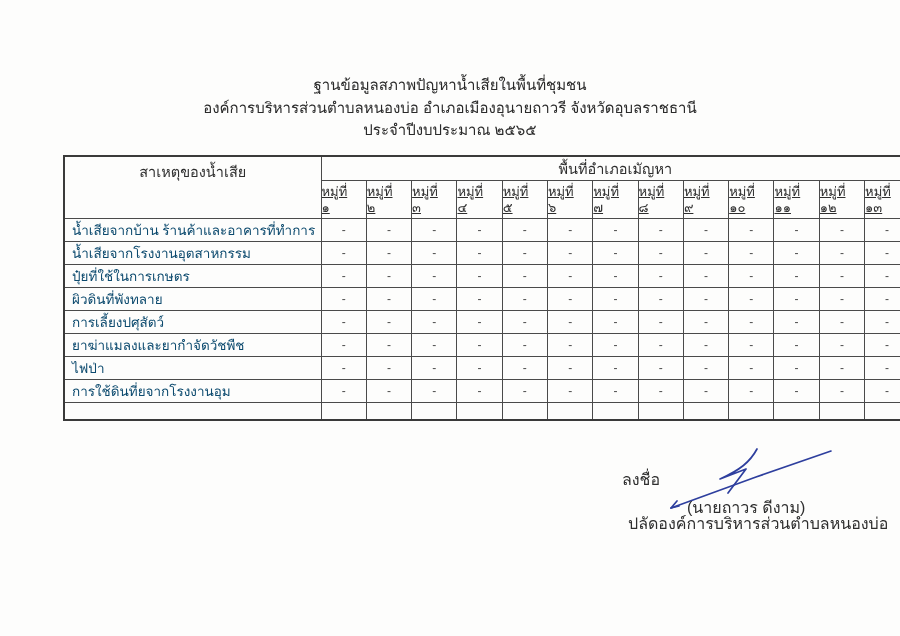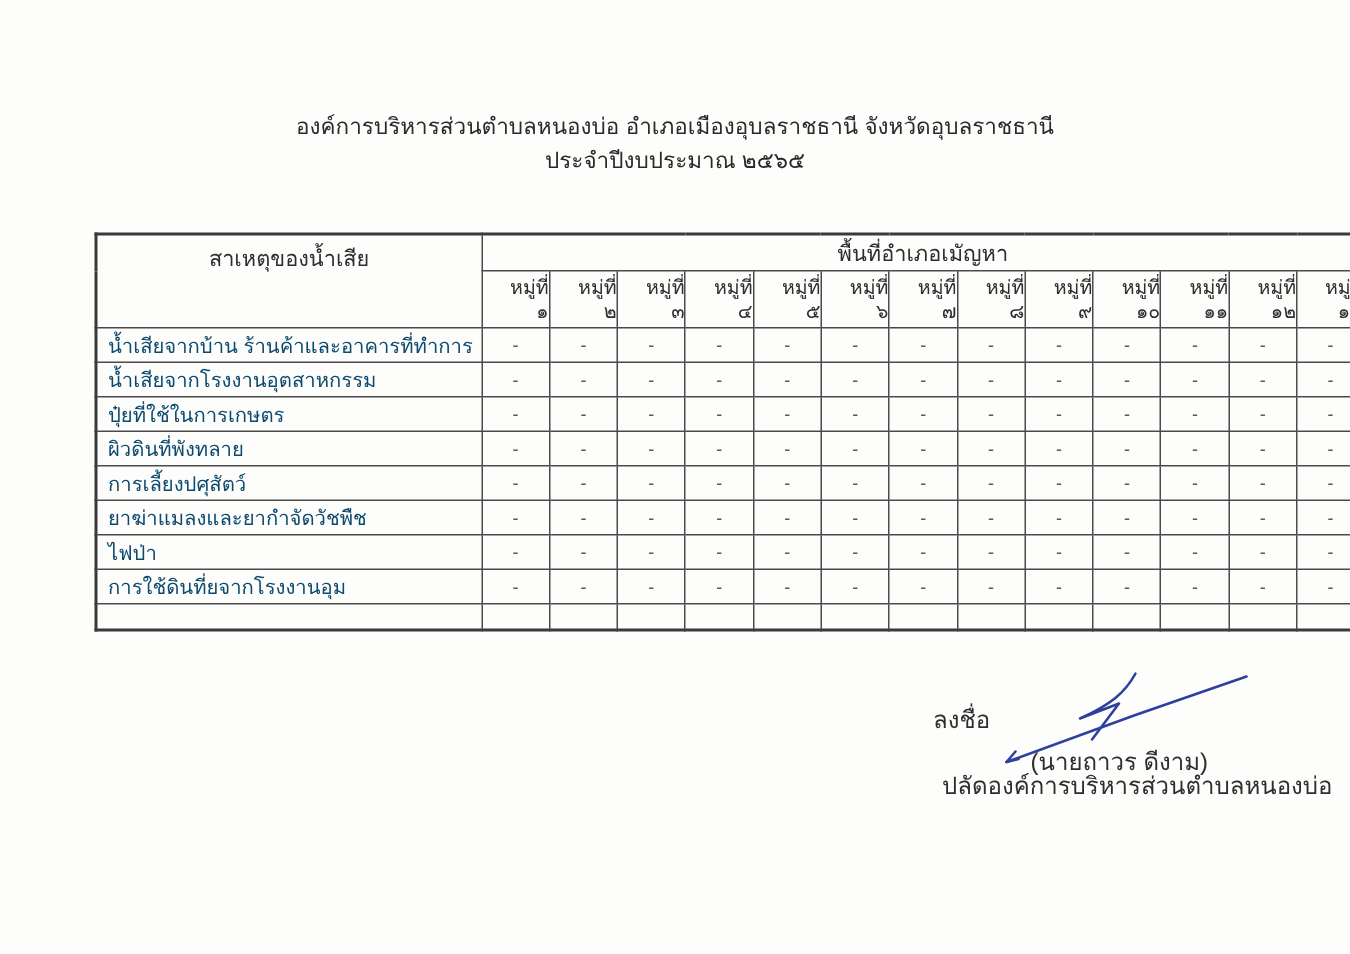--- a/index.html
+++ b/index.html
@@ -47,25 +47,26 @@
     text-align: center;
     font-size: 14.5px;
     padding-top: 3px;
   }
   .area-h {
     text-align: center;
     vertical-align: middle;
     font-size: 14.5px;
   }
   .village-h {
-    text-align: right;
+    text-align: left;
     vertical-align: middle;
     font-size: 13px;
     line-height: 16px;
     padding: 2px 0;
+    text-decoration: underline;
   }
   .doc-table tbody tr { height: 22px; }
   .doc-table tbody tr.empty-row { height: 17px; }
   td.cause-cell {
     text-align: left;
     font-size: 13.5px;
     padding-left: 7px;
     color: #0c4a6e;
   }
   td.value-cell {
@@ -77,21 +78,22 @@
   .signature-svg { position: absolute; left: 658px; top: 438px; }
   .sign-name { position: absolute; left: 687px; top: 495px; }
   .sign-position { position: absolute; left: 628px; top: 511px; }
 </style>
 </head>
 <body>
 
 <div class="page">
 
   <div class="title-block">
-    <div>องค์การบริหารส่วนตำบลหนองบ่อ อำเภอเมืองอุบลราชธานี  จังหวัดอุบลราชธานี</div>
+    <div>ฐานข้อมูลสภาพปัญหาน้ำเสียในพื้นที่ชุมชน</div>
+    <div>องค์การบริหารส่วนตำบลหนองบ่อ อำเภอเมืองอุนายถาวรี  จังหวัดอุบลราชธานี</div>
     <div>ประจำปีงบประมาณ ๒๕๖๕</div>
   </div>
 
   <table class="doc-table">
     <colgroup>
       <col class="cause-col">
       <col>
         <col>
         <col>
         <col>

